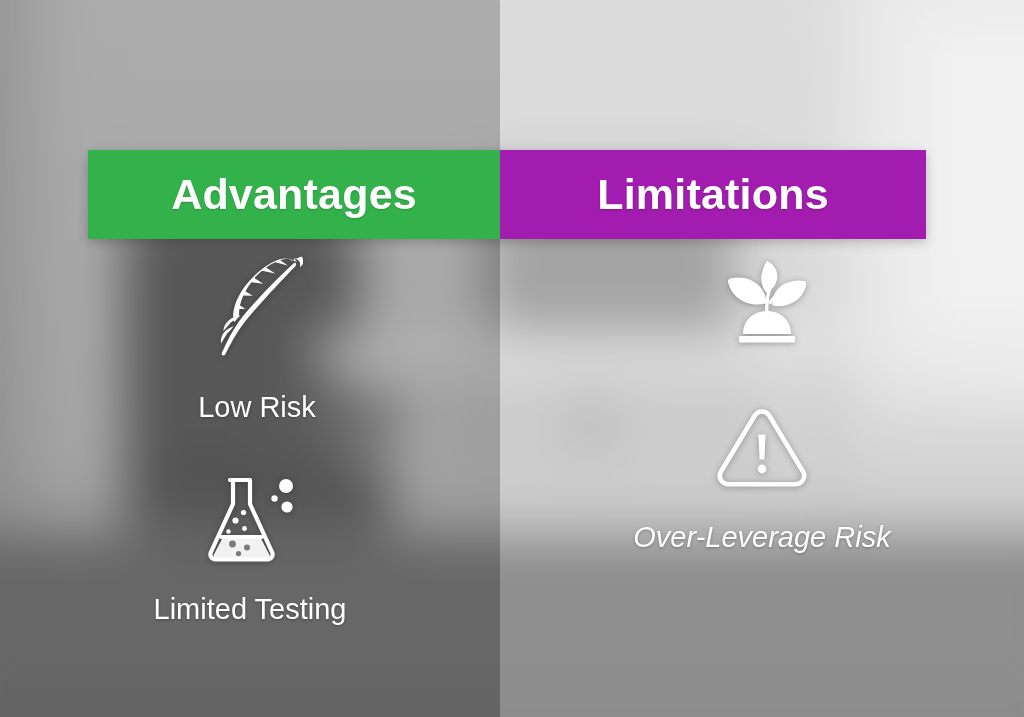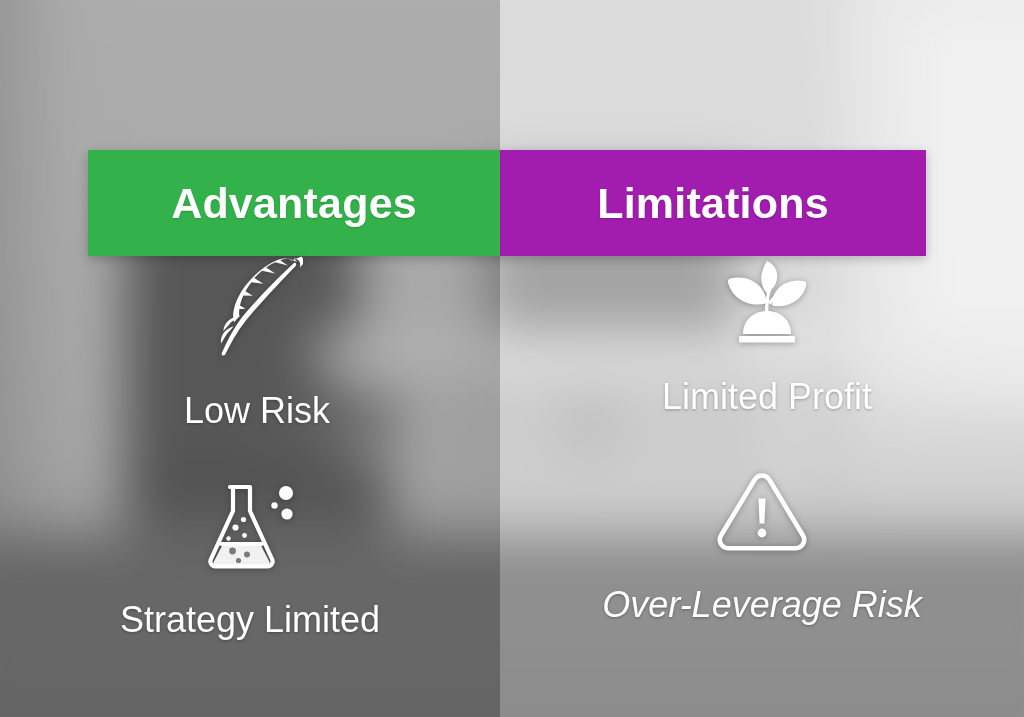--- a/index.html
+++ b/index.html
@@ -152,21 +152,21 @@
     right: 0;
     background: rgba(238, 238, 238, 0.22);
   }
 
   
   .banner-row {
     position: absolute;
     left: 88px;
     top: 150px;
     width: 838px;
-    height: 106px;
+    height: 89px;
     display: flex;
     box-shadow: 0 3px 10px rgba(0,0,0,.22);
   }
   .banner {
     display: flex;
     align-items: center;
     justify-content: center;
     height: 100%;
   }
   .banner-advantages {
@@ -205,21 +205,21 @@
     display: flex;
     flex-direction: column;
     align-items: center;
   }
   .feature-icon {
     display: block;
     filter: drop-shadow(0 1px 3px rgba(0,0,0,.30));
   }
   .feature-label {
     color: #ffffff;
-    font-size: 36px;
+    font-size: 29px;
     font-weight: normal;
     line-height: 1;
     text-shadow: 0 1px 3px rgba(0,0,0,.30);
     white-space: nowrap;
   }
 
   
   .col-left .feature-1 { margin-left: 14px; }
   .col-left .feature-1 .feature-label { margin-top: 24px; }
   .col-left .feature-2 { margin-top: 52px; }
@@ -335,21 +335,21 @@
               <circle cx="36.5" cy="79.5" r="2.6"></circle>
             </g>
             <g fill="#ffffff">
 
               <circle cx="84.0" cy="12.0" r="7.0"></circle>
               <circle cx="85.0" cy="33.0" r="5.6"></circle>
               <circle cx="72.5" cy="24.5" r="3.2"></circle>
             </g>
           </svg>
         </span>
-        <span class="feature-label">Strategy Limited</span>
+        <span class="feature-label">Limited Testing</span>
       </div>
 
     </div>
 
     <div class="column column-right col-right">
 
       <div class="feature feature-1">
         <span class="feature-icon">
           <svg width="96" height="92" viewBox="0 0 96 92" xmlns="http://www.w3.org/2000/svg">
             <g fill="#ffffff">
@@ -380,21 +380,20 @@
               <path d="M49.0 47.5 c2.4 -3.4 5.2 -6.2 8.4 -8.4
                        l1.9 2.7 c-3.0 2.1 -5.6 4.8 -7.8 8.0 z"></path>
 
               <path d="M24.0 79.0 c0 -14.2 10.8 -23.0 24.0 -23.0
                        s24.0 8.8 24.0 23.0 z"></path>
 
               <rect x="20.0" y="81.0" width="56.0" height="6.4" rx="1.2"></rect>
             </g>
           </svg>
         </span>
-        <span class="feature-label">Limited Profit</span>
       </div>
 
       <div class="feature feature-2">
         <span class="feature-icon">
           <svg width="100" height="90" viewBox="0 0 100 90" xmlns="http://www.w3.org/2000/svg">
             <path d="M50 8.5 a8.5 8.5 0 0 1 7.2 4.0 L91.0 68.5
                      a8.5 8.5 0 0 1 -7.2 12.8 H16.2
                      a8.5 8.5 0 0 1 -7.2 -12.8 L42.8 12.5
                      A8.5 8.5 0 0 1 50 8.5 z" fill="none" stroke="#ffffff" stroke-width="4.6" stroke-linejoin="round"></path>
             <g fill="#ffffff">

